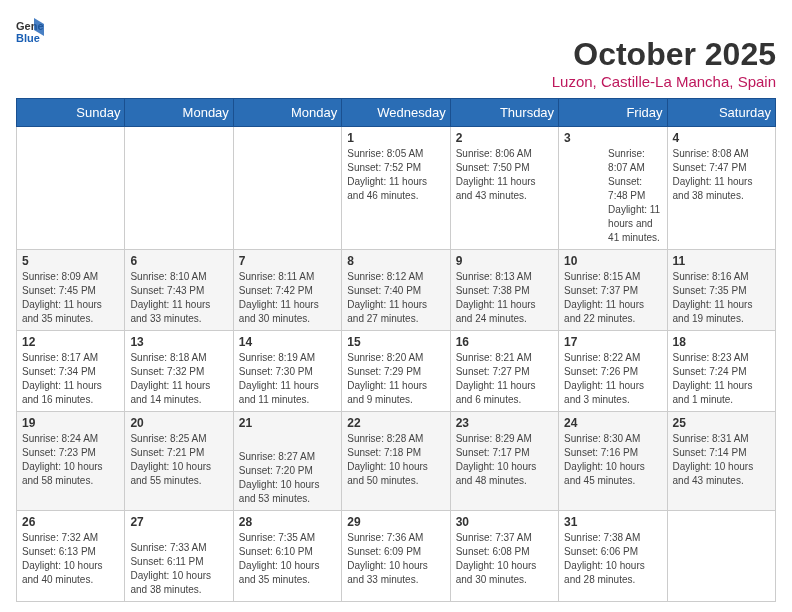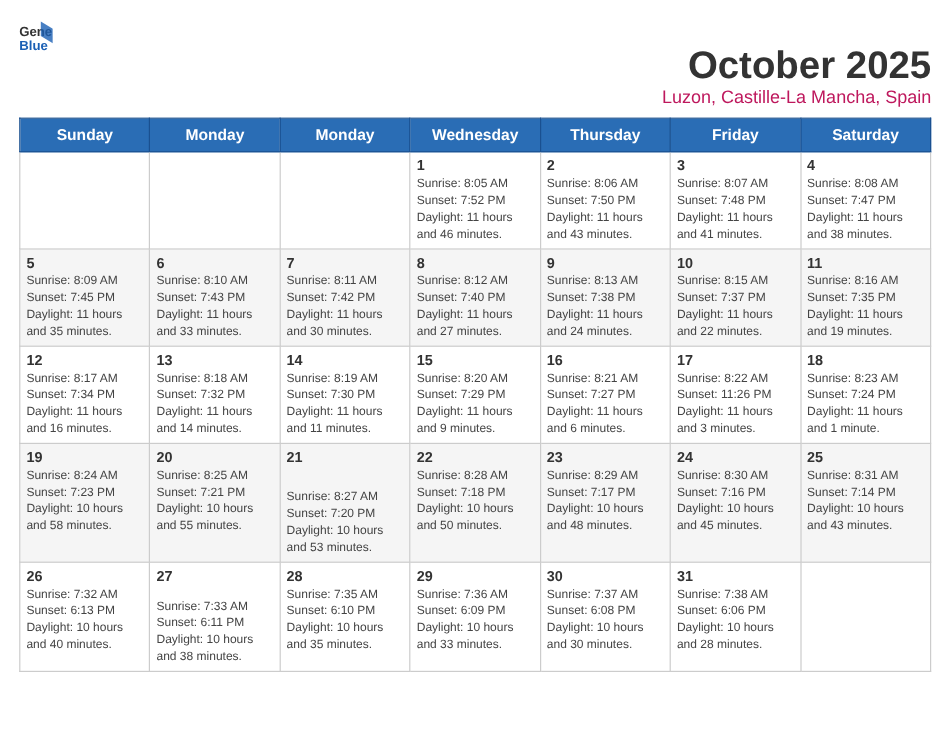--- a/index.html
+++ b/index.html
@@ -40,23 +40,23 @@
     }
     .calendar {
       width: 100%;
       border-collapse: collapse;
       border: 1px solid #ccc;
     }
     .calendar th {
       background: #2a6db5;
       color: #fff;
       font-size: 13px;
-      font-weight: bold;
+      font-weight: normal;
       padding: 6px 4px;
-      text-align: center;
+      text-align: right;
       border: 1px solid #1a5090;
     }
     .calendar td {
       vertical-align: top;
       border: 1px solid #ccc;
       padding: 4px 5px;
       width: 108px;
       min-height: 80px;
       font-size: 10.5px;
       color: #333;
@@ -121,21 +121,21 @@
 Daylight: 11 hours and 46 minutes.</div>
         </td>
         <td>
           <span class="day-number">2</span>
           <div class="day-info" style="white-space: pre-line;">Sunrise: 8:06 AM
 Sunset: 7:50 PM
 Daylight: 11 hours and 43 minutes.</div>
         </td>
         <td>
           <span class="day-number">3</span>
-          <div class="day-info" style="white-space: pre-line;">Sunrise: 8:07 AM
+          <div class="day-info" style="white-space: pre-line; margin-left: 44px;">Sunrise: 8:07 AM
 Sunset: 7:48 PM
 Daylight: 11 hours and 41 minutes.</div>
         </td>
         <td>
           <span class="day-number">4</span>
           <div class="day-info" style="white-space: pre-line;">Sunrise: 8:08 AM
 Sunset: 7:47 PM
 Daylight: 11 hours and 38 minutes.</div>
         </td>
       </tr>
@@ -210,21 +210,21 @@
         </td>
         <td>
           <span class="day-number">16</span>
           <div class="day-info" style="white-space: pre-line;">Sunrise: 8:21 AM
 Sunset: 7:27 PM
 Daylight: 11 hours and 6 minutes.</div>
         </td>
         <td>
           <span class="day-number">17</span>
           <div class="day-info" style="white-space: pre-line;">Sunrise: 8:22 AM
-Sunset: 11:26 PM
+Sunset: 7:26 PM
 Daylight: 11 hours and 3 minutes.</div>
         </td>
         <td>
           <span class="day-number">18</span>
           <div class="day-info" style="white-space: pre-line;">Sunrise: 8:23 AM
 Sunset: 7:24 PM
 Daylight: 11 hours and 1 minute.</div>
         </td>
       </tr>
       <tr>

